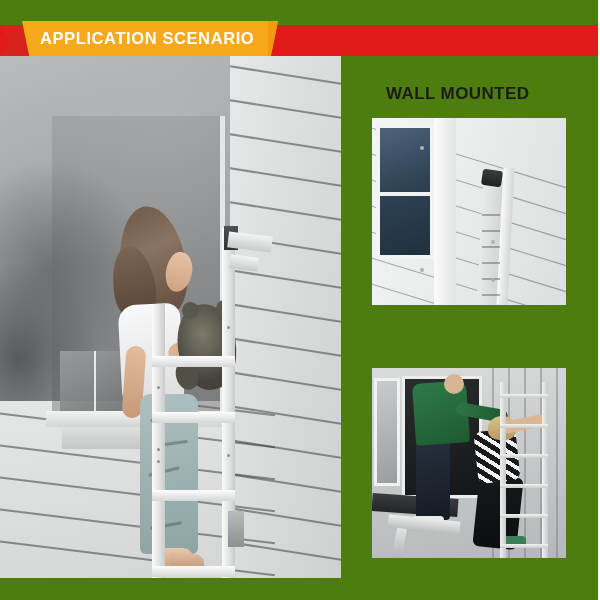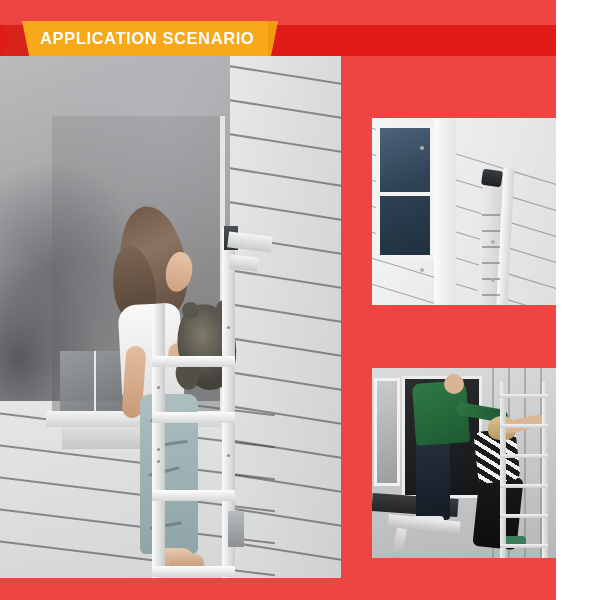--- a/index.html
+++ b/index.html
@@ -1,18 +1,18 @@
 <!DOCTYPE html>
 <html><head>
 <meta charset="utf-8">
 <style>
   html,body{margin:0;padding:0;background:#fff;}
   body{width:600px;height:600px;overflow:hidden;
        font-family:"Liberation Sans","DejaVu Sans",sans-serif;}
-  .page{position:relative;width:556px;height:600px;background:#ef4444;overflow:hidden;}
+  .page{position:relative;width:598px;height:600px;background:#4d7c0f;overflow:hidden;}
 
   
   .banner-wrap{position:absolute;left:0;top:0;width:600px;height:62px;}
   .red-band{position:absolute;left:0;top:25px;width:600px;height:31px;background:#e01b17;}
   .red-tail-left{position:absolute;left:0;top:25px;width:58px;height:31px;background:#d8231b;
      clip-path:polygon(0 0,58px 0,58px 31px,0 31px,10px 15.5px);}
   .ribbon{position:absolute;left:22px;top:21px;width:256px;height:39px;background:#f7a81b;
      clip-path:polygon(0 0, 256px 0, 248px 39px, 8px 39px);
      box-shadow:0 1px 2px rgba(0,0,0,.12);}
   .ribbon-tip{position:absolute;left:268px;top:21px;width:16px;height:39px;background:#f29a10;
@@ -242,20 +242,21 @@
     <div class="bracket" style="left:230px;top:200px;width:28px;height:14px;transform:rotate(7deg);"></div>
     <div class="wall-mount-box"></div>
     <div class="bolt" style="left:157px;top:330px;"></div>
     <div class="bolt" style="left:157px;top:392px;"></div>
     <div class="bolt" style="left:157px;top:404px;"></div>
     <div class="bolt" style="left:227px;top:270px;"></div>
     <div class="bolt" style="left:227px;top:398px;"></div>
 
   </div>
 
+  <div class="panel-title" id="wall-title">WALL MOUNTED</div>
 
   <div class="photo" id="wall-photo">
     <div class="wm-bg"></div>
     <div class="wm-board" style="top:4px;transform:rotate(17deg);"></div>
     <div class="wm-board" style="top:30px;transform:rotate(17deg);"></div>
     <div class="wm-board" style="top:56px;transform:rotate(17deg);"></div>
     <div class="wm-board" style="top:82px;transform:rotate(17deg);"></div>
     <div class="wm-board" style="top:108px;transform:rotate(17deg);"></div>
     <div class="wm-board" style="top:134px;transform:rotate(17deg);"></div>
     <div class="wm-board" style="top:160px;transform:rotate(17deg);"></div>

